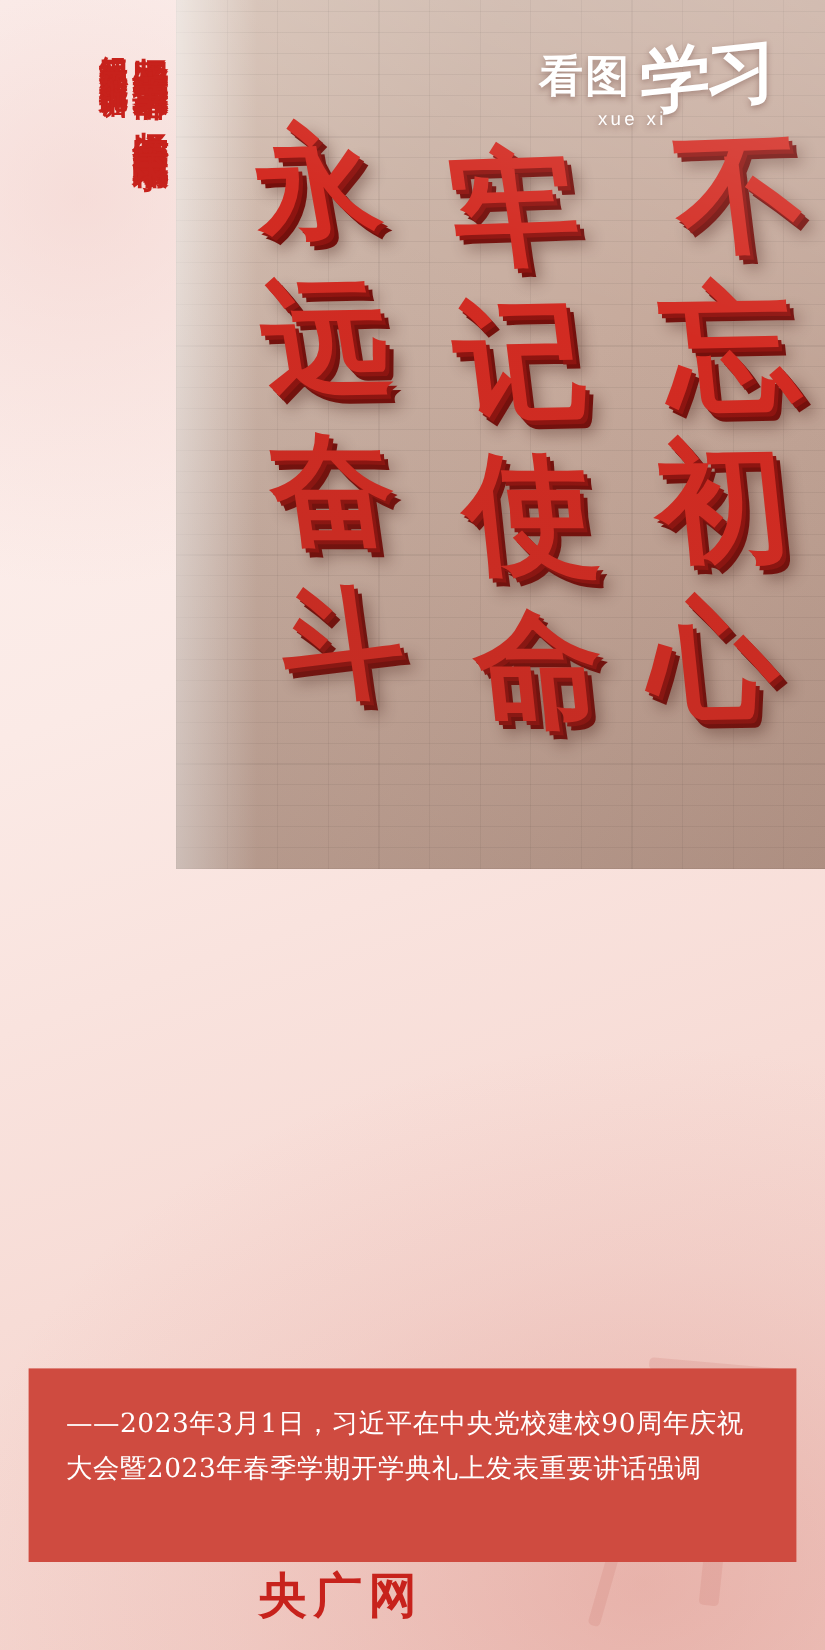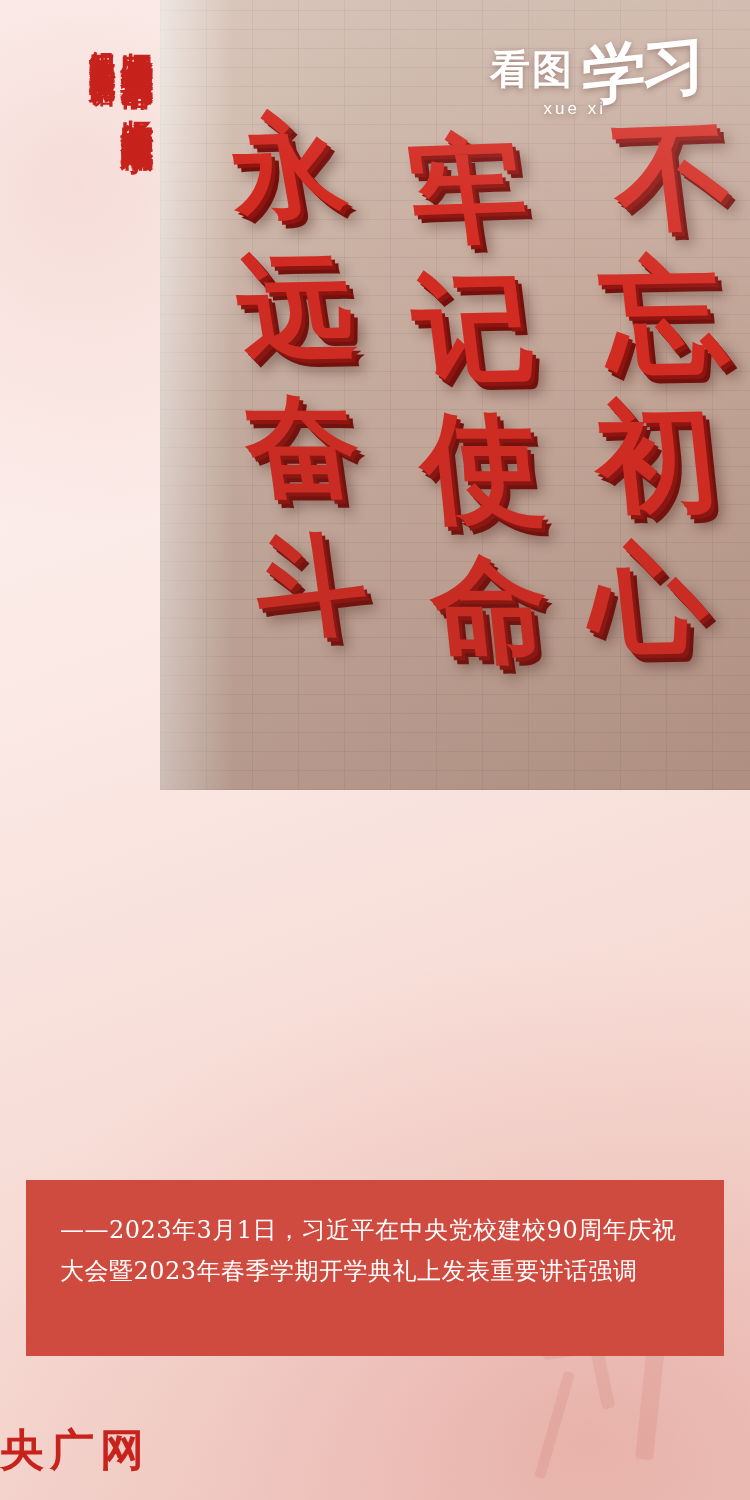--- a/index.html
+++ b/index.html
@@ -154,21 +154,21 @@
     line-height: 1.72;
     text-align: justify;
     letter-spacing: 0.5px;
     font-family: "DejaVu Serif", "Liberation Serif", serif;
   }
 
   
   .source-box {
     position: absolute;
     left: 26px;
-    top: 1180px;
+    top: 1244px;
     width: 698px;
     min-height: 176px;
     background: #cf4b40;
     padding: 30px 34px 26px 34px;
     color: #ffffff;
   }
   .source-text {
     font-size: 24px;
     line-height: 1.72;
     letter-spacing: 0.5px;
@@ -177,21 +177,21 @@
 
   
   .footer {
     position: absolute;
     left: 0;
     top: 1400px;
     width: 620px;
     height: 100px;
     display: flex;
     align-items: center;
-    justify-content: flex-start;
+    justify-content: center;
   }
   .footer-logo {
     font-size: 44px;
     font-weight: 700;
     color: #c7221c;
     letter-spacing: 6px;
     font-family: "DejaVu Sans", "Liberation Sans", sans-serif;
   }
 </style>
 </head>

